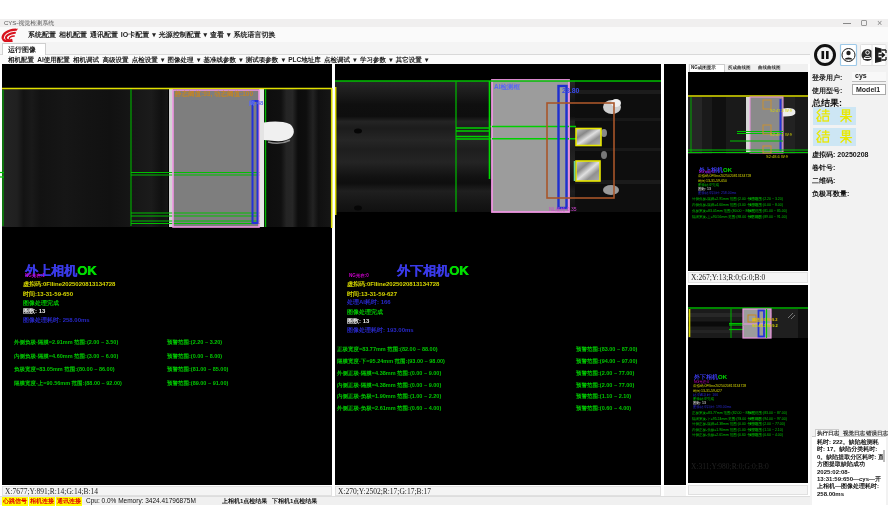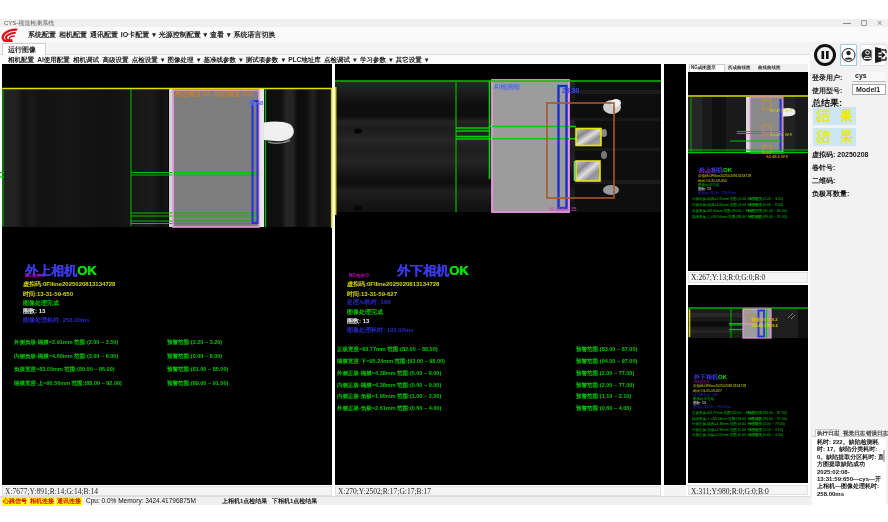--- a/index.html
+++ b/index.html
@@ -48,21 +48,21 @@
 <div class="abs cjk" style="left:758px;top:65px;font-size:4.5px;color:#333;">曲线曲线图</div>
 
 <div class="abs" style="left:2px;top:486px;width:330px;height:10px;background:#f4f4f4;border:1px solid #e0e0e0;"></div>
 <div class="abs" style="left:335px;top:486px;width:326px;height:10px;background:#f4f4f4;border:1px solid #e0e0e0;"></div>
 <div class="abs" style="left:664px;top:486px;width:22px;height:10px;background:#f4f4f4;"></div>
 <div class="abs" style="left:688px;top:272px;width:120px;height:11px;background:#f4f4f4;border:1px solid #e0e0e0;"></div>
 <div class="abs" style="left:688px;top:485px;width:120px;height:10px;background:#f4f4f4;border:1px solid #e0e0e0;"></div>
 <div class="abs" style="left:5px;top:487px;font-size:7.5px;color:#222;font-family:'Liberation Serif',serif;">X:7677;Y:891;R:14;G:14;B:14</div>
 <div class="abs" style="left:338px;top:487px;font-size:7.5px;color:#222;font-family:'Liberation Serif',serif;">X:270;Y:2502;R:17;G:17;B:17</div>
 <div class="abs" style="left:691px;top:273px;font-size:7.5px;color:#222;font-family:'Liberation Serif',serif;">X:267;Y:13;R:0;G:0;B:0</div>
-<div class="abs" style="left:691px;top:487px;font-size:7.5px;color:#222;font-family:'Liberation Serif',serif;">X:311;Y:980;R:0;G:0;B:0</div>
+<div class="abs" style="left:691px;top:462px;font-size:7.5px;color:#222;font-family:'Liberation Serif',serif;">X:311;Y:980;R:0;G:0;B:0</div>
 
 <div class="abs" style="left:0;top:496px;width:888px;height:9px;background:#f0f0f0;border-top:1px solid #ddd;"></div>
 <div class="abs cjk" style="left:2px;top:497px;font-size:6px;color:#e00000;background:#ffff00;padding:0 1px;">心跳信号</div>
 <div class="abs cjk" style="left:29px;top:497px;font-size:6px;color:#e00000;background:#ffff00;padding:0 1px;">相机连接</div>
 <div class="abs cjk" style="left:56px;top:497px;font-size:6px;color:#e00000;background:#ffff00;padding:0 1px;">通讯连接</div>
 <div class="abs" style="left:86px;top:497px;font-size:6.5px;color:#111;">Cpu: 0.0% Memory: 3424.41796875M</div>
 <div class="abs cjk" style="left:222px;top:497px;font-size:6px;color:#111;">上相机1点检结果</div>
 <div class="abs cjk" style="left:272px;top:497px;font-size:6px;color:#111;">下相机1点检结果</div>
 
 <div class="abs" style="left:810px;top:42px;width:78px;height:463px;background:#f2f2f2;"></div>

